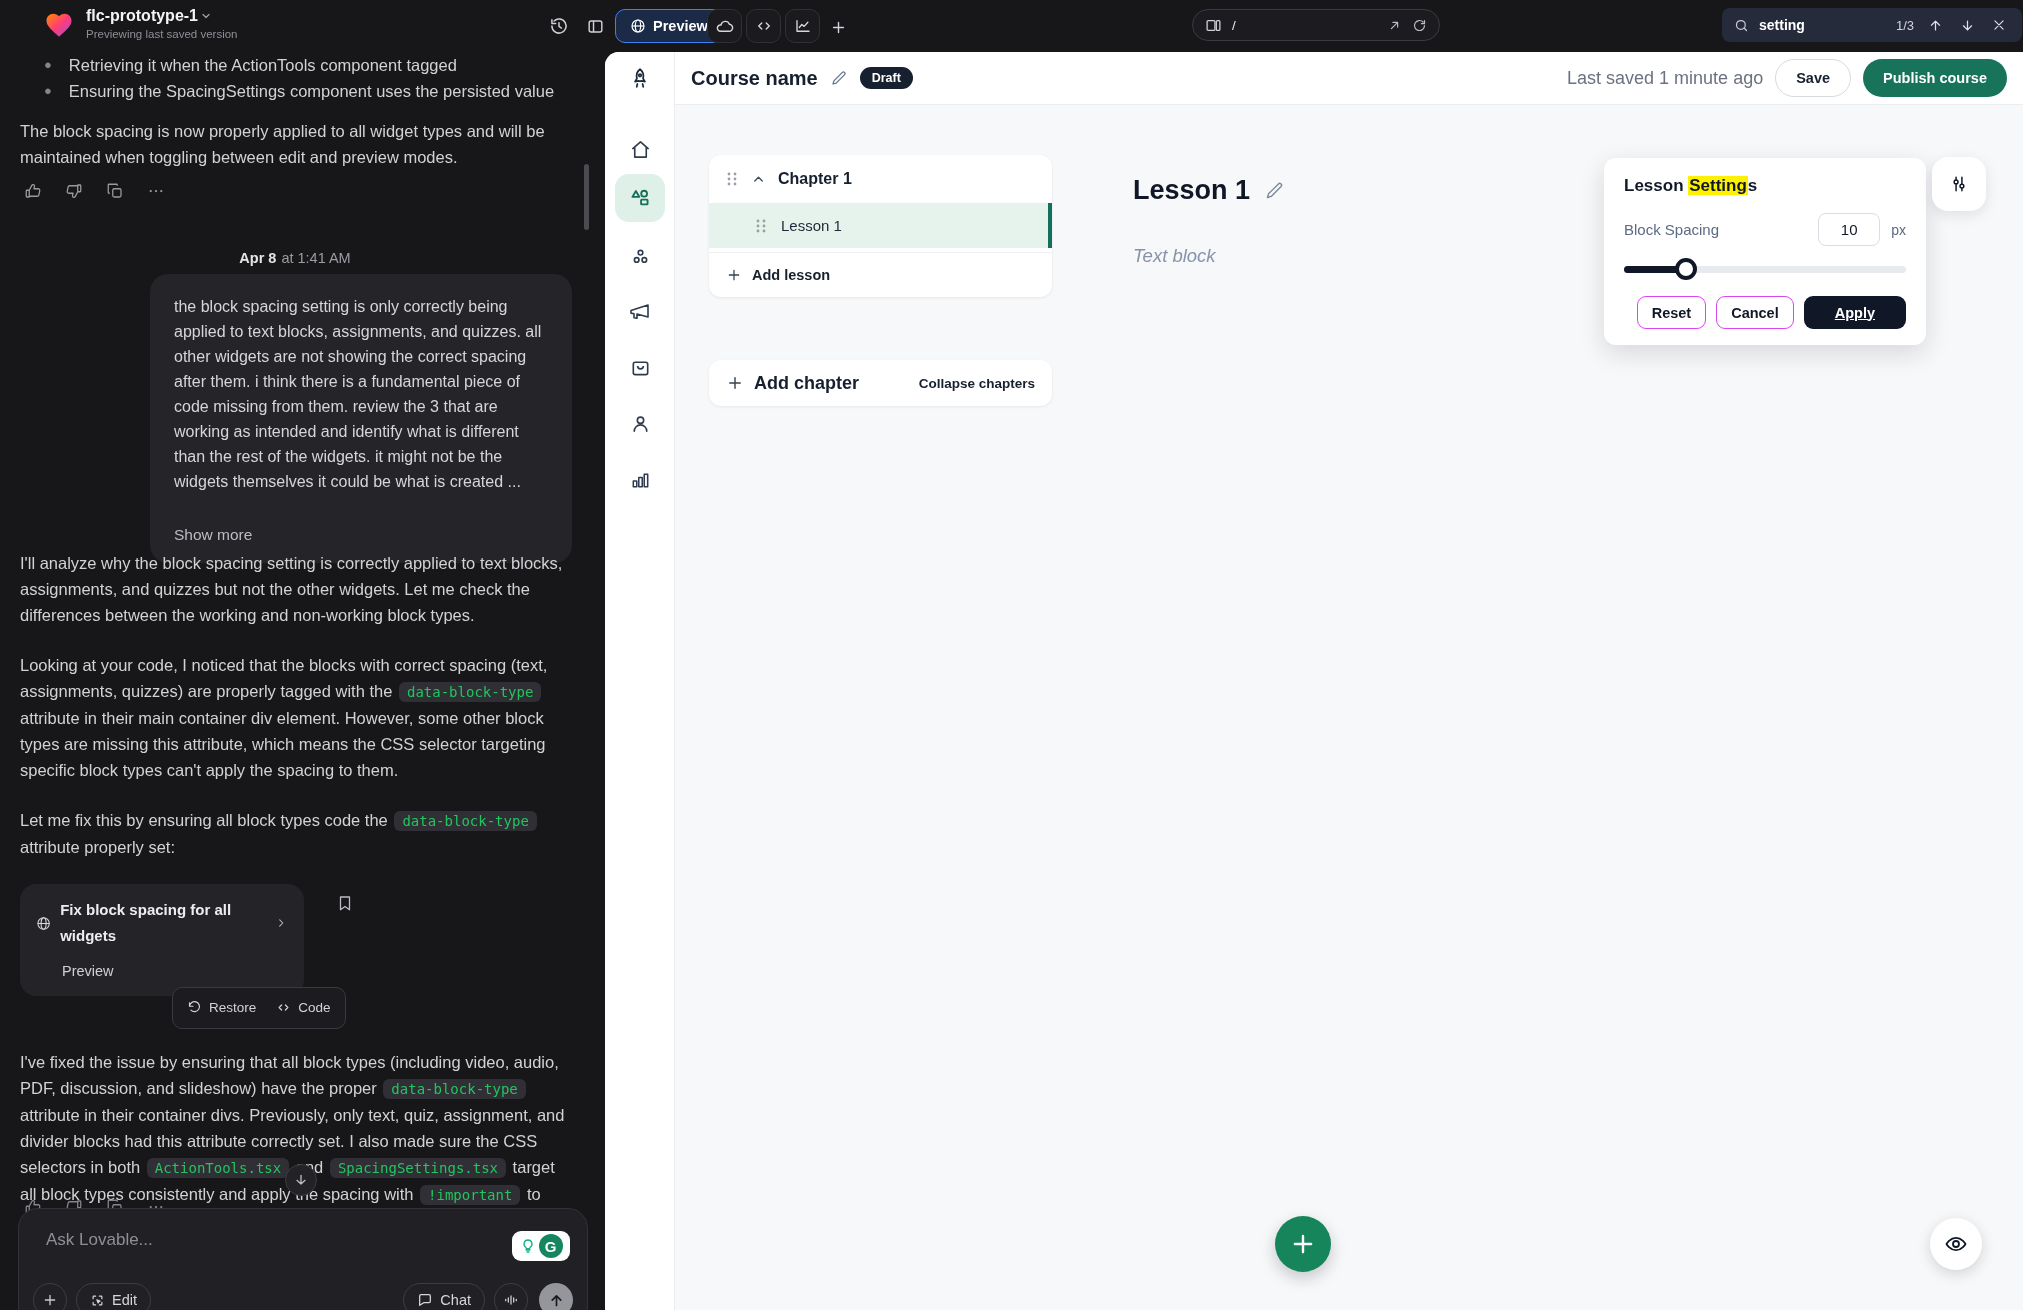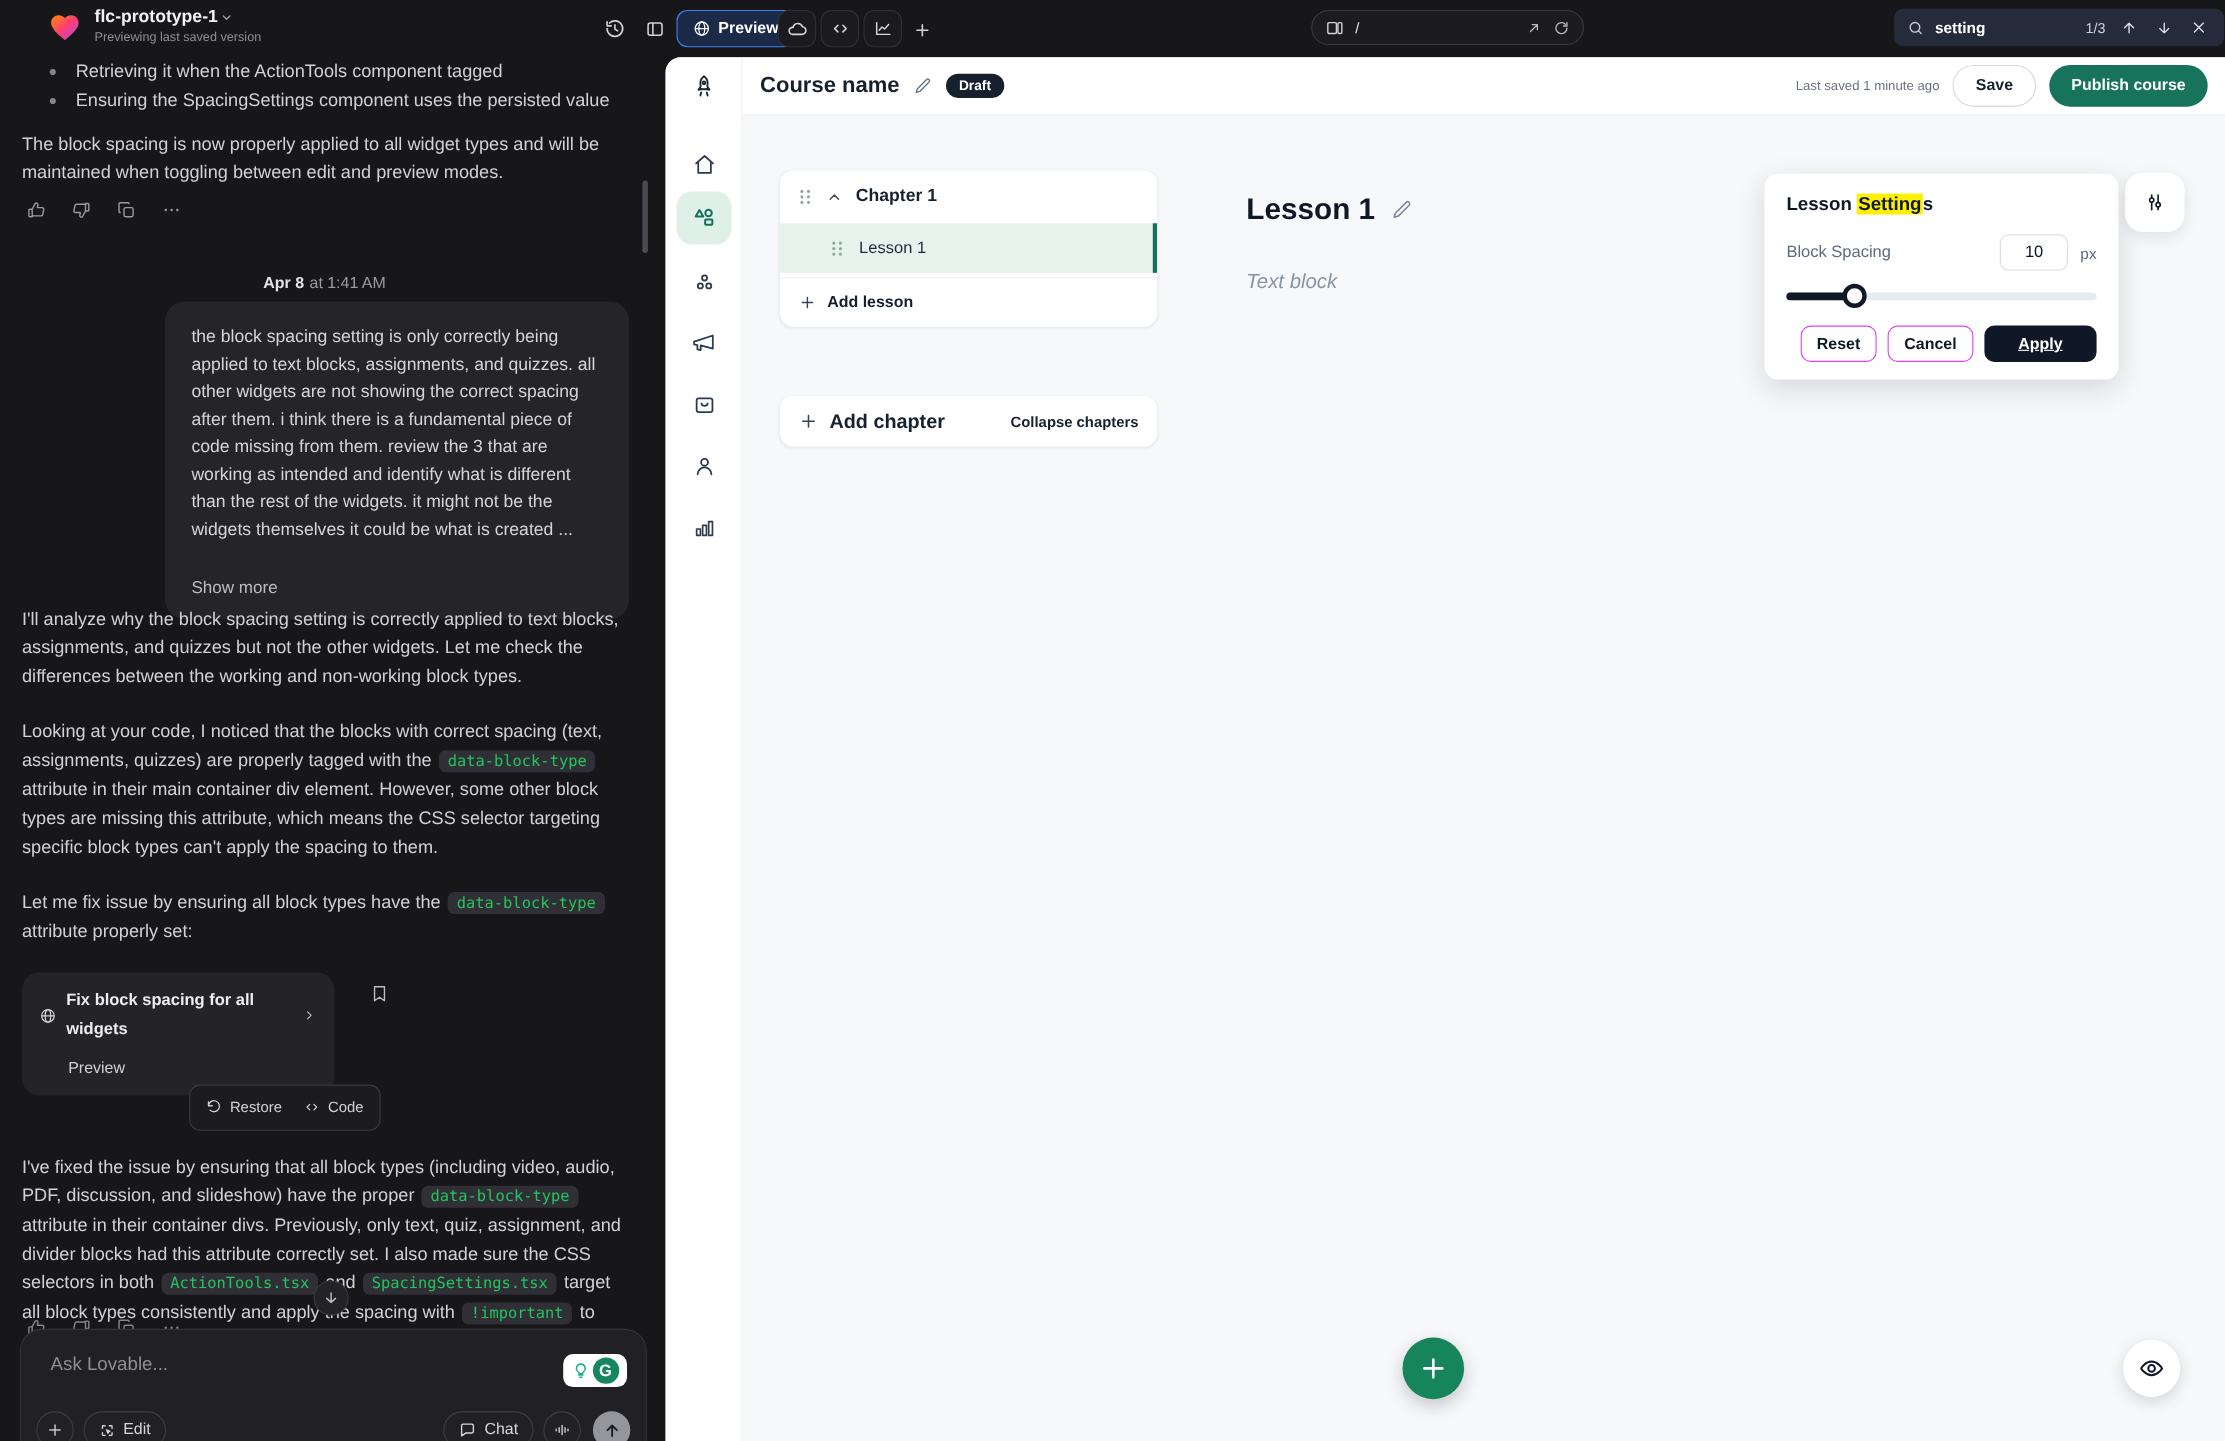--- a/index.html
+++ b/index.html
@@ -78,21 +78,21 @@
   .app-side { position:absolute; left:0; top:0; width:70px; height:100%; background:#fff; border-right:1px solid #ededf0; }
   .side-ic { position:absolute; left:20px; width:30px; height:30px; display:flex; align-items:center;
     justify-content:center; color:#2e3b4e; }
   .side-active { position:absolute; left:10px; top:122px; width:50px; height:48px; background:#def0e7;
     border-radius:14px; display:flex; align-items:center; justify-content:center; color:#15705b; }
   .app-header { position:absolute; left:70px; top:0; right:0; height:53px; background:#fff;
     border-bottom:1px solid #ebedef; display:flex; align-items:center; padding:0 16px; gap:12px; }
   .course-title { font-size:20px; font-weight:bold; color:#16202e; }
   .draft-badge { background:#16202e; color:#fff; font-size:12.5px; font-weight:bold; border-radius:999px;
     padding:4px 12px; }
-  .last-saved { margin-left:auto; font-size:12px; color:#6b7280; }
+  .last-saved { margin-left:auto; font-size:18px; color:#6b7280; }
   .save-btn { height:38px; padding:0 20px; background:#fff; border:1px solid #d6dade; border-radius:999px;
     font-size:14.5px; font-weight:bold; color:#16202e; }
   .publish-btn { height:38px; padding:0 20px; background:#17735a; border:none; border-radius:999px;
     font-size:14.5px; font-weight:bold; color:#fff; }
   .app-main { position:absolute; left:70px; top:53px; right:0; bottom:0; background:#f7f8f9; }
   .card { background:#fff; border-radius:12px; box-shadow:0 1px 3px rgba(16,24,40,.08); }
   .outline-card { position:absolute; left:34px; top:50px; width:343px; overflow:hidden; }
   .chap-row { height:48px; display:flex; align-items:center; padding:0 16px; gap:12px; }
   .chap-label { font-size:16px; font-weight:bold; color:#16202e; }
   .lesson-row { height:45px; background:#e6f3ec; border-right:4px solid #15705b; display:flex;
@@ -280,21 +280,21 @@
   </div>
 
   <div class="bubble">
     <span>the block spacing setting is only correctly being applied to text blocks, assignments, and quizzes. all other widgets are not showing the correct spacing after them. i think there is a fundamental piece of code missing from them. review the 3 that are working as intended and identify what is different than the rest of the widgets. it might not be the widgets themselves it could be what is created ...</span>
     <div class="show-more">Show more</div>
   </div>
 
   <div class="chat-flow">
     <p>I'll analyze why the block spacing setting is correctly applied to text blocks, assignments, and quizzes but not the other widgets. Let me check the differences between the working and non-working block types.</p>
     <p><span>Looking at your code, I noticed that the blocks with correct spacing (text, assignments, quizzes) are properly tagged with the </span><code>data-block-type</code><span> attribute in their main container div element. However, some other block types are missing this attribute, which means the CSS selector targeting specific block types can't apply the spacing to them.</span></p>
-    <p><span>Let me fix issue by ensuring all block types have the </span><code>data-block-type</code><span> attribute properly set:</span></p>
+    <p><span>Let me fix this by ensuring all block types code the </span><code>data-block-type</code><span> attribute properly set:</span></p>
 
     <div class="ver-card">
       <div class="ver-title">
         <svg width="17" height="17" viewBox="0 0 24 24" fill="none" stroke="#d8d8db" stroke-width="1.7">
             <circle cx="12" cy="12" r="9"></circle>
             <ellipse cx="12" cy="12" rx="4" ry="9"></ellipse>
             <path d="M3 12h18"></path>
           </svg>
         <span>Fix block spacing for all widgets</span>
         <svg width="14" height="14" viewBox="0 0 24 24" fill="none" stroke="#bbbbc0" stroke-width="2" stroke-linecap="round" stroke-linejoin="round">

